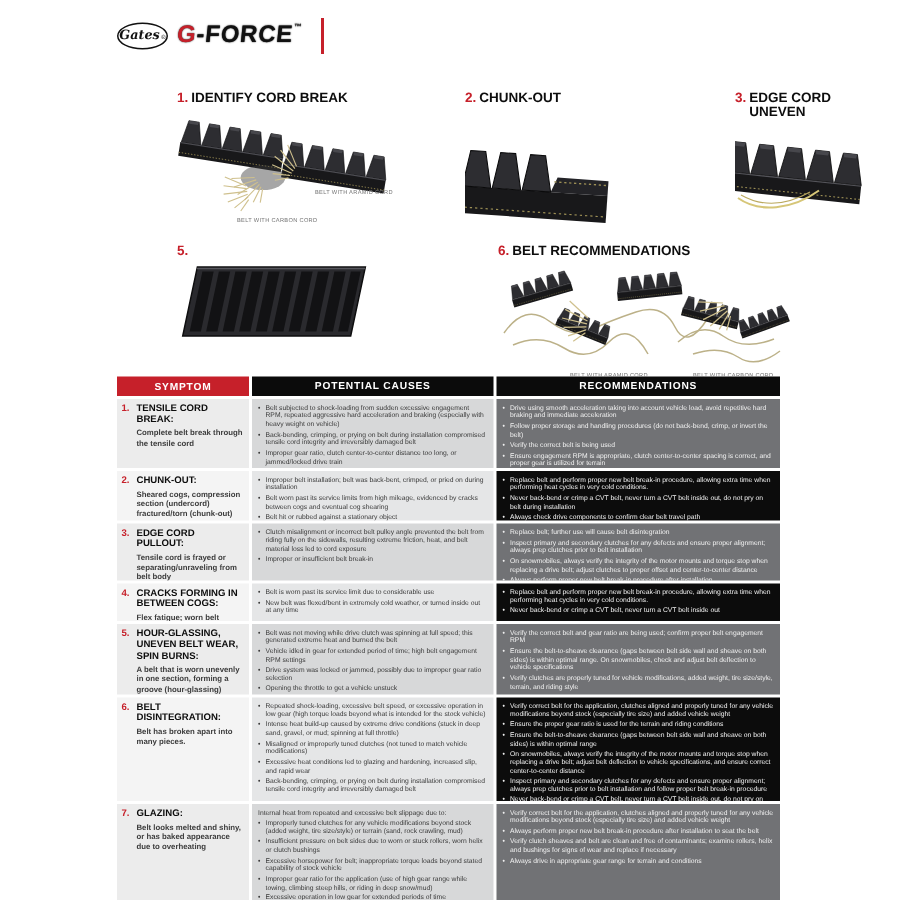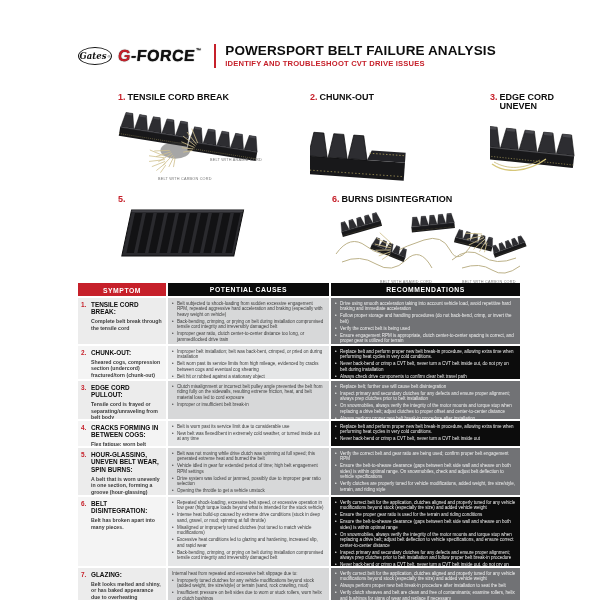--- a/index.html
+++ b/index.html
@@ -1,21 +1,21 @@
 <!DOCTYPE html>
 <html><head>
 <meta charset="utf-8">
 <style>
   html,body{margin:0;padding:0;background:#fff;}
   .page{position:relative;width:600px;height:600px;background:#fff;overflow:hidden;
         font-family:"Liberation Sans",sans-serif;color:#111;}
   .content{position:absolute;left:78px;top:9px;width:442px;}
 
   
-  .masthead{display:flex;align-items:center;height:30px;margin-top:32px;}
+  .masthead{display:flex;align-items:center;height:30px;}
   .gates-logo{width:32px;height:16px;border:1.6px solid #111;border-radius:50%;
       display:flex;align-items:center;justify-content:center;flex:none;}
   .gates-script{font-family:"DejaVu Serif",serif;font-style:italic;font-weight:700;font-size:8.5px;line-height:1;}
   .reg{font-size:4px;vertical-align:top;margin-left:1px;}
   .gforce-logo{margin-left:6px;font-weight:900;font-size:16px;letter-spacing:.5px;
       transform:skewX(-6deg);text-shadow:0 0 1px #000;flex:none;}
   .gf-g{color:#c6202a;}
   .gf-rest{color:#111;}
   .tm{font-size:5px;vertical-align:top;color:#111;}
   .red-divider{width:2.5px;height:24px;background:#c6202a;margin:0 9px 0 13px;flex:none;}
@@ -114,31 +114,27 @@
 
     <header class="masthead">
       <div class="gates-logo">
         <span class="gates-script">Gates</span>
           <span class="reg">®</span>
       </div>
       <div class="gforce-logo">
         <span class="gf-g">G</span><span class="gf-rest">-FORCE</span><span class="tm">™</span>
       </div>
       <div class="red-divider"></div>
-      <div class="title-block">
-        <h1>POWERSPORT BELT FAILURE ANALYSIS</h1>
-        <h2>IDENTIFY AND TROUBLESHOOT CVT DRIVE ISSUES</h2>
-      </div>
     </header>
 
     <section class="figures-row row-a">
       <figure class="fig f1">
         <figcaption class="fig-label">
           <span class="fig-num">1.</span>
-          <span class="fig-text">TENSILE CORD BREAK</span>
+          <span class="fig-text">IDENTIFY CORD BREAK</span>
         </figcaption>
         <div class="fig-art">
           <svg width="150" height="80" viewBox="0 0 150 86">
             <g transform="translate(-6,4) rotate(9 0 40) scale(0.62)">
                 <use href="#beltseg"></use>
               </g>
             <g transform="translate(74,20) rotate(9) scale(0.62)">
                 <use href="#beltseg"></use>
               </g>
             <ellipse cx="56" cy="52" rx="16" ry="9" fill="#3a3a3a" opacity="0.45"></ellipse>
@@ -215,21 +211,21 @@
               </g>
               <line x1="0" y1="3" x2="112" y2="3" stroke="#56565c" stroke-width="1"></line>
             </g>
           </svg>
         </div>
       </figure>
 
       <figure class="fig f6">
         <figcaption class="fig-label">
           <span class="fig-num">6.</span>
-          <span class="fig-text">BURNS DISINTEGRATION</span>
+          <span class="fig-text">BELT RECOMMENDATIONS</span>
         </figcaption>
         <div class="fig-art">
           <svg width="196" height="74" viewBox="0 0 196 74">
             <g stroke="#b5a97c" stroke-width="1" fill="none" opacity="0.9">
               <path d="M4,50 q14,-20 30,-8 t28,6 t30,-12 t26,10 t22,-6"></path>
               <path d="M10,58 q18,-8 34,2 t30,-4 t26,8"></path>
               <path d="M120,56 q16,-14 30,-4 t34,2"></path>
               <path d="M130,64 q18,-6 30,2 t28,-4"></path>
             </g>
             <g transform="translate(6,16) rotate(-16) scale(0.34)">

